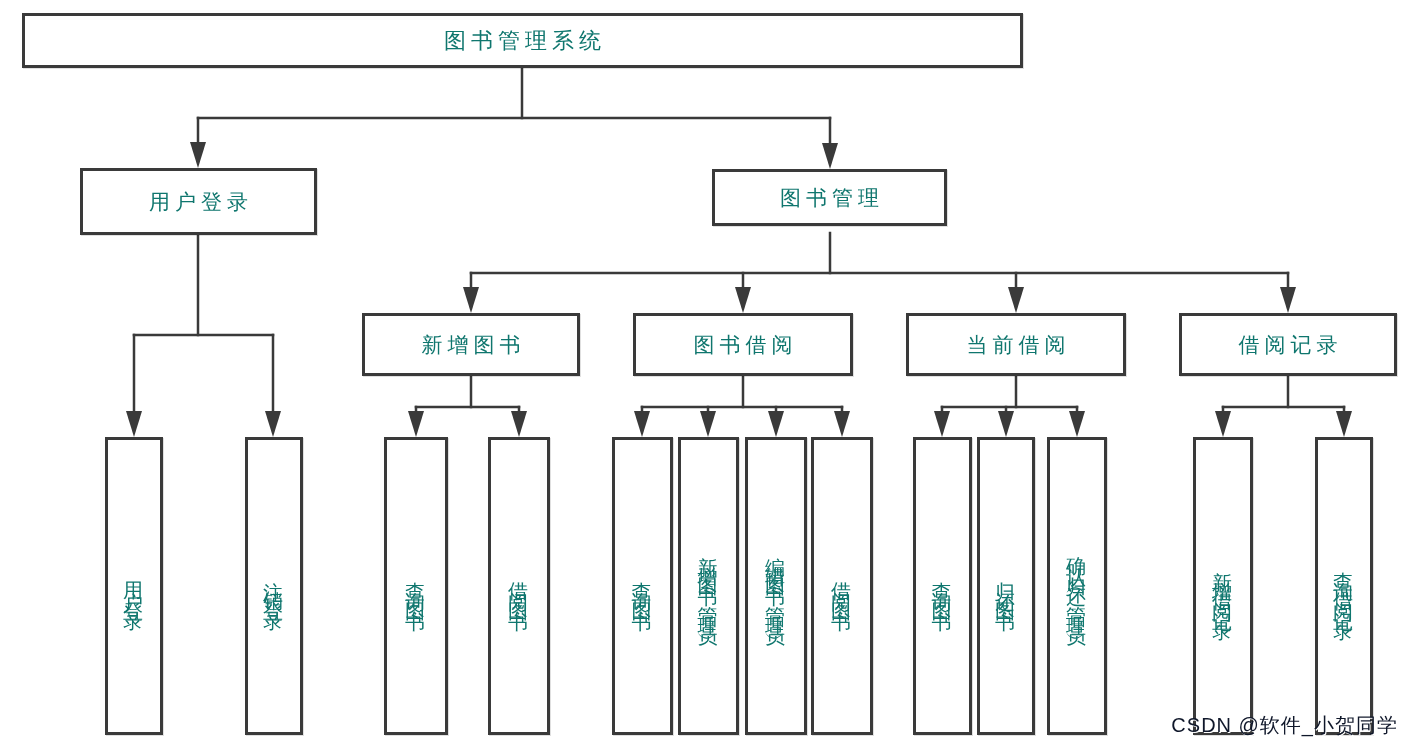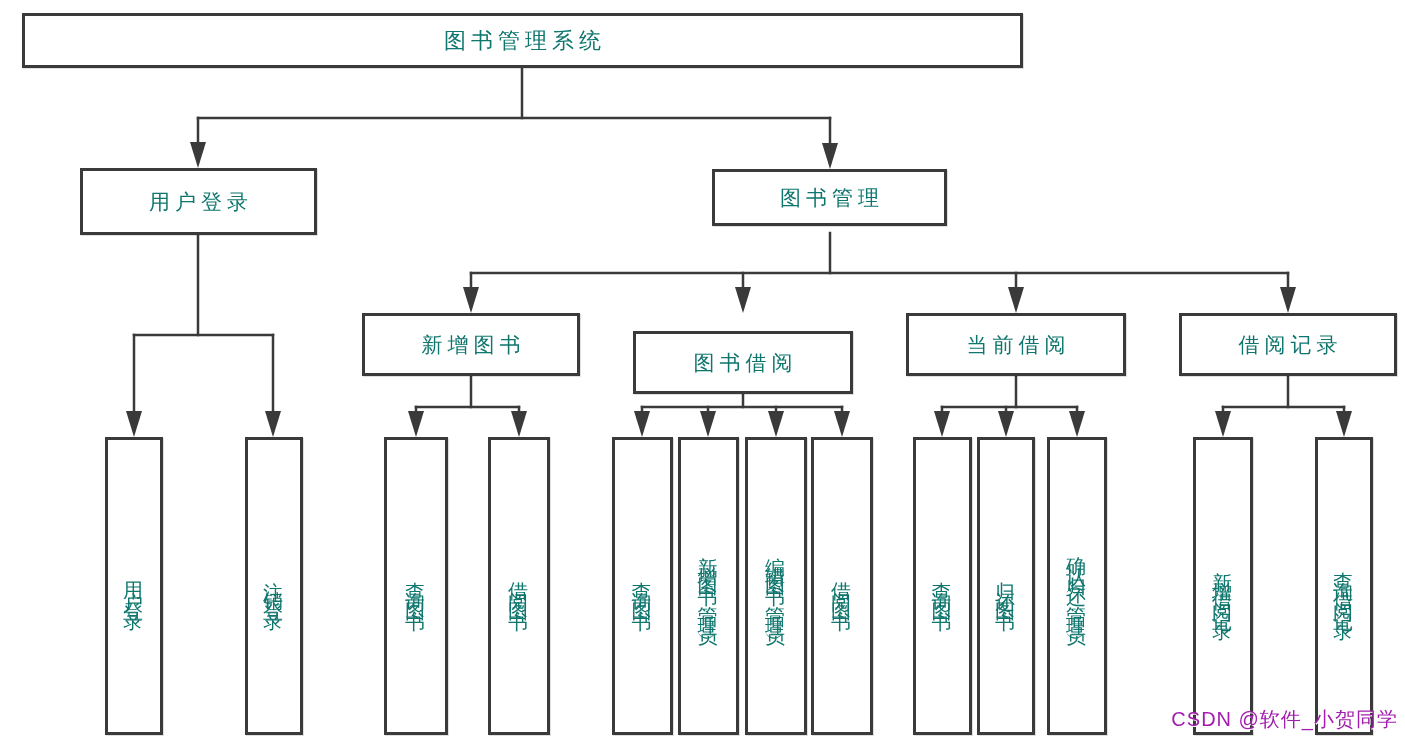--- a/index.html
+++ b/index.html
@@ -15,22 +15,22 @@
     font-size:21px;letter-spacing:5px;text-indent:5px;
     box-shadow:1px 1px 0 rgba(0,0,0,0.12);
   }
   .root{font-size:22px;}
   .leaf{
     writing-mode:vertical-rl;text-orientation:upright;
     font-size:20px;letter-spacing:10px;text-indent:0;
     border-width:3px;
   }
   .watermark{
-    position:absolute;right:7px;bottom:14px;
-    font-size:20px;color:#a21caf;letter-spacing:1px;
+    position:absolute;right:7px;bottom:8px;
+    font-size:20px;color:#0f172a;letter-spacing:1px;
     text-shadow:1px 1px 0 #ffffff;
     white-space:nowrap;
   }
 </style>
 </head>
 <body>
 
 <div class="canvas">
 
   <svg class="connectors" viewBox="0 0 1405 747" xmlns="http://www.w3.org/2000/svg">
@@ -98,21 +98,21 @@
       <polygon points="1336,411 1352,411 1344,437"></polygon>
     </g>
   </svg>
 
   <div class="box root" style="left:22px;top:13px;width:1001px;height:55px">图书管理系统</div>
 
   <div class="box" style="left:80px;top:168px;width:237px;height:67px">用户登录</div>
   <div class="box" style="left:712px;top:169px;width:235px;height:57px">图书管理</div>
 
   <div class="box" style="left:362px;top:313px;width:218px;height:63px">新增图书</div>
-  <div class="box" style="left:633px;top:331px;width:220px;height:63px">图书借阅</div>
+  <div class="box" style="left:633px;top:313px;width:220px;height:63px">图书借阅</div>
   <div class="box" style="left:906px;top:313px;width:220px;height:63px">当前借阅</div>
   <div class="box" style="left:1179px;top:313px;width:218px;height:63px">借阅记录</div>
 
   <div class="box leaf" style="left:105px;top:437px;width:58px;height:298px">用户登录</div>
   <div class="box leaf" style="left:245px;top:437px;width:58px;height:298px">注销登录</div>
 
   <div class="box leaf" style="left:384px;top:437px;width:64px;height:298px">查询图书</div>
   <div class="box leaf" style="left:488px;top:437px;width:62px;height:298px">借阅图书</div>
 
   <div class="box leaf" style="left:612px;top:437px;width:61px;height:298px">查询图书</div>

